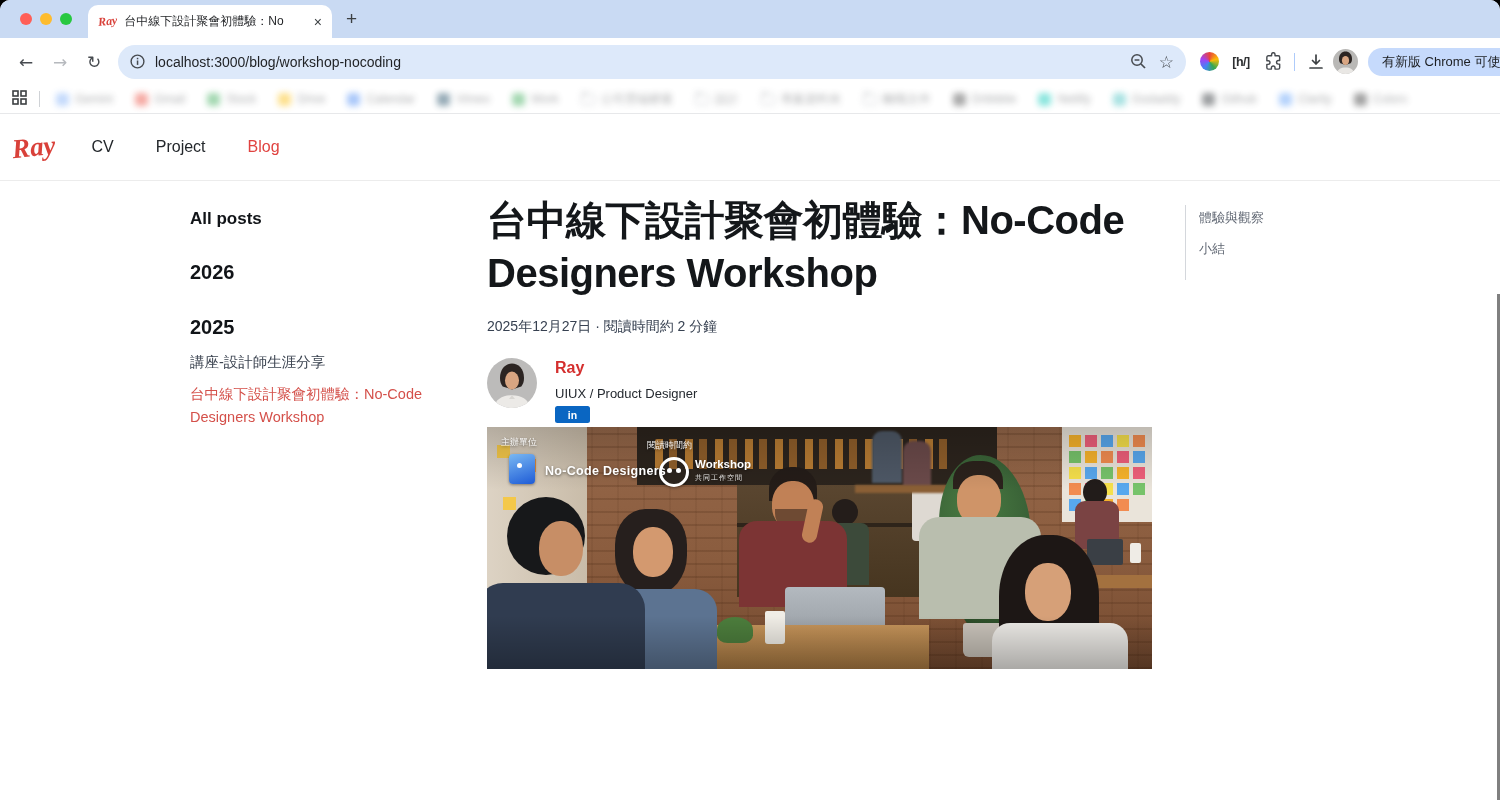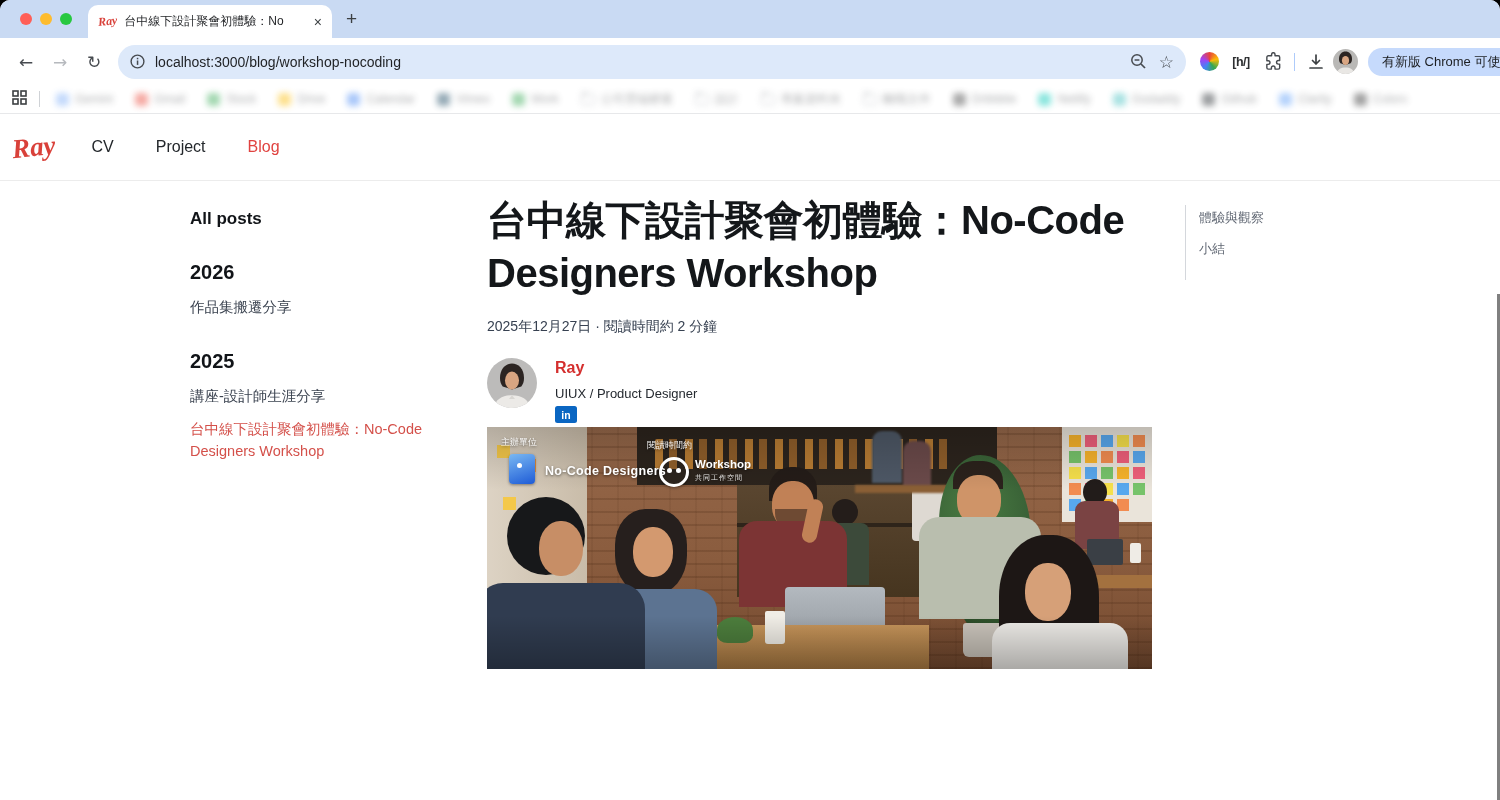--- a/index.html
+++ b/index.html
@@ -65,21 +65,21 @@
   .post-link{display:block;font-size:14.5px;color:#3b4350;text-decoration:none;line-height:1.55;margin:10px 0;}
   .post-link.active{color:#d4504a;}
 
   .main-col{position:absolute;left:487px;top:13px;width:665px;}
   .article-title{font-size:40px;line-height:1.33;font-weight:700;color:#14171a;margin:0;letter-spacing:-.5px;}
   .article-meta{font-size:14px;color:#374151;margin-top:18px;}
   .author-row{display:flex;align-items:flex-start;gap:18px;margin-top:22px;}
   .author-avatar{width:50px;height:50px;border-radius:50%;overflow:hidden;flex:0 0 auto;}
   .author-name{font-size:16px;font-weight:700;color:#d42f2e;margin-top:1px;}
   .author-role{font-size:13px;color:#24292f;margin-top:9px;}
-  .li-badge{display:inline-flex;align-items:center;justify-content:center;width:22px;height:17px;
+  .li-badge{display:inline-flex;align-items:center;justify-content:center;width:35px;height:17px;
     background:#0a66c2;border-radius:2.5px;color:#fff;font-size:10.5px;font-weight:700;margin-top:5px;}
   .article-body{margin-top:24px;}
   .article-body p{font-size:16px;line-height:1.48;color:#24292f;margin:0 0 27px;}
 
   .toc{position:absolute;left:1185px;top:24px;border-left:1px solid #d4d7dc;padding:4px 0 14px 13px;}
   .toc-item{font-size:13px;color:#5f6672;margin-bottom:13px;cursor:default;}
   .toc-item:last-child{margin-bottom:8px;}
 
   .page-scrollbar{position:absolute;right:0;top:113px;bottom:0;width:3px;background:#808080;}
 
@@ -318,21 +318,20 @@
       <a href="#">Project</a>
       <a href="#" class="active">Blog</a>
     </nav>
   </div>
 
   <div class="content">
 
     <aside class="sidebar-left">
       <h2 class="all-posts">All posts</h2>
       <h3 class="year-h">2026</h3>
-      <a href="#" class="post-link">作品集搬遷分享</a>
       <h3 class="year-h">2025</h3>
       <a href="#" class="post-link">講座-設計師生涯分享</a>
       <a href="#" class="post-link active">台中線下設計聚會初體驗：No-Code Designers Workshop</a>
     </aside>
 
     <main class="main-col">
       <h1 class="article-title">台中線下設計聚會初體驗：No-Code Designers Workshop</h1>
       <div class="article-meta">2025年12月27日 · 閱讀時間約 2 分鐘</div>
 
       <div class="author-row">

